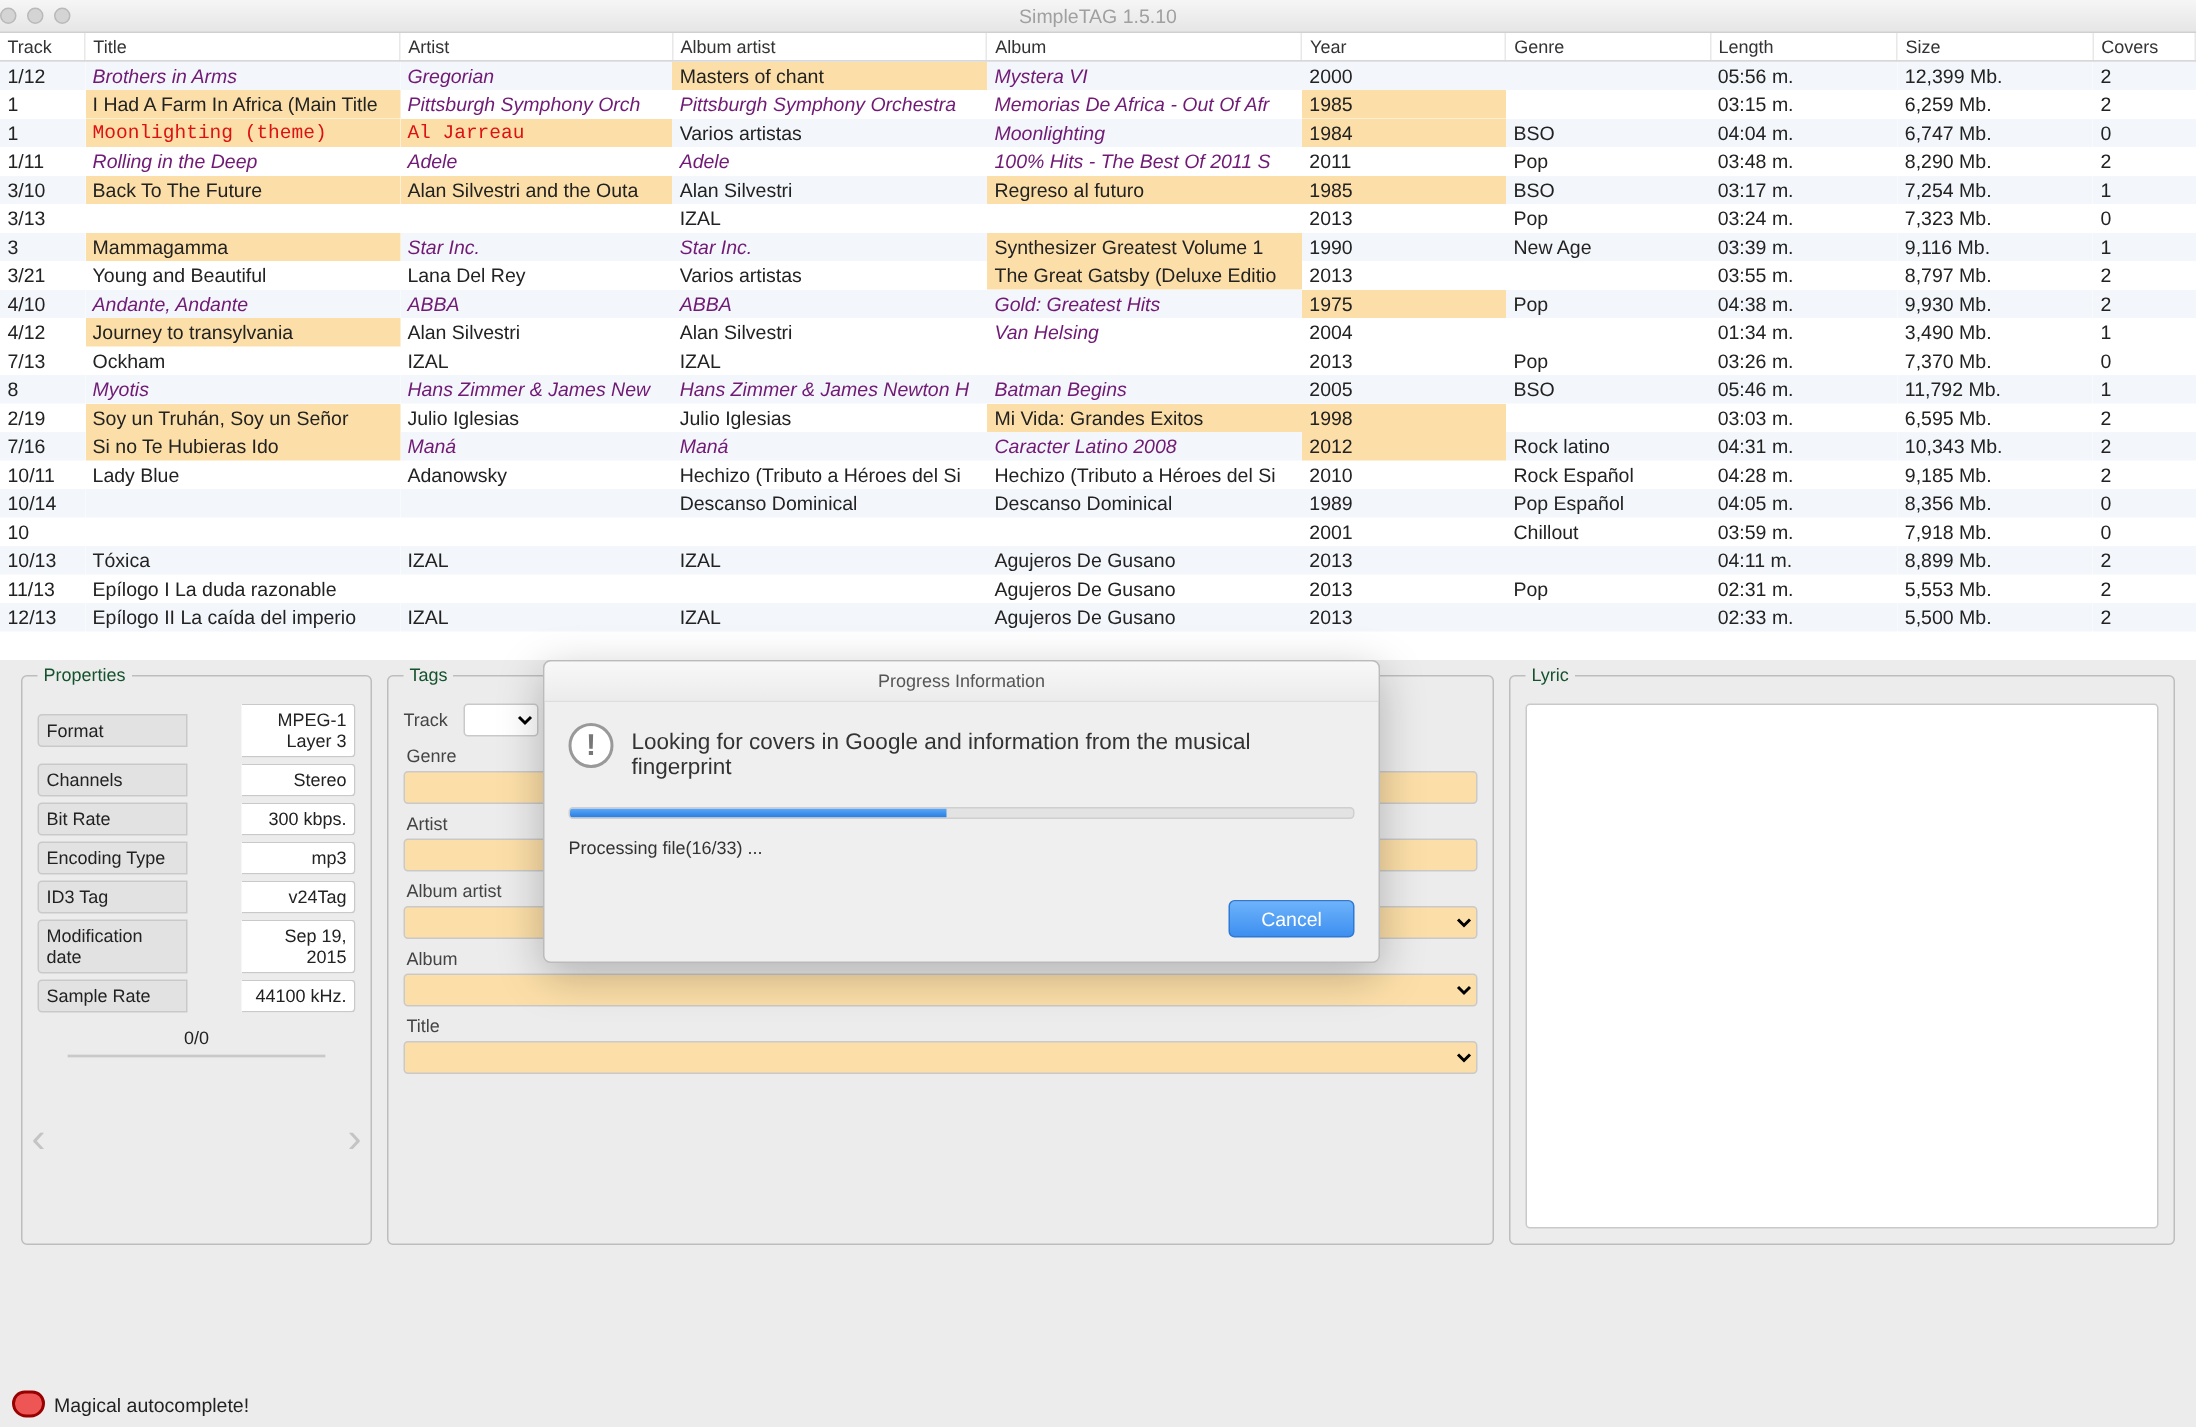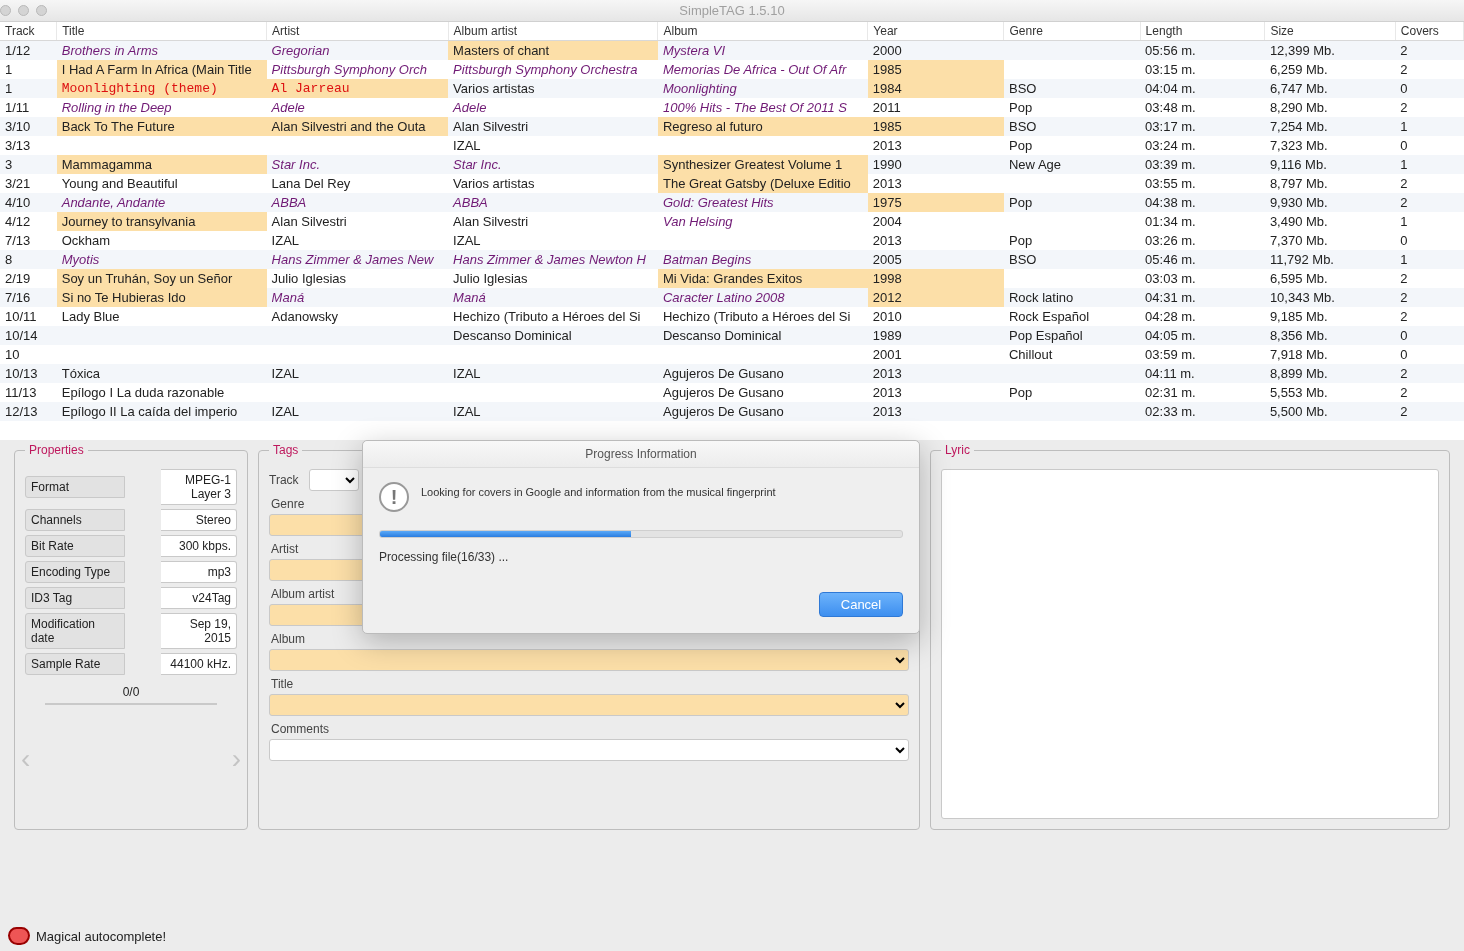--- a/index.html
+++ b/index.html
@@ -13,48 +13,48 @@
   th { text-align:left; font-weight:400; font-size:12px; background:#fff; border-bottom:1px solid #d8d8d8; border-right:1px solid #e8e8e8; padding:2px 5px; color:#333; height:18px; white-space:nowrap; overflow:hidden;}
   td { padding:1px 5px; font-size:13px; white-space:nowrap; overflow:hidden; text-overflow:clip; height:17px; line-height:17px;}
   tr.odd td { background:#f3f6fa;}
   tr.even td { background:#fff;}
   td.red { color:#701a75;font-style:italic;}
   td.hl { background:#fcdfa8 !important; }
   td.hlred { background:#fcdfa8 !important; color:#d11;font-family:Liberation Mono, monospace;}
   .col-track{width:50px;} .col-title{width:185px;} .col-artist{width:160px;} .col-albumartist{width:185px;} .col-album{width:185px;} .col-year{width:120px;} .col-genre{width:120px;} .col-length{width:110px;} .col-size{width:115px;} .col-covers{width:60px;}
   .lower { position:absolute; top:440px; left:0; right:0; bottom:0; display:flex; padding:10px 14px 50px 14px; gap:10px;}
   .panel { border:1px solid #bdbdbd; border-radius:4px; background:#ececec; position:relative; padding:18px 10px 10px 10px;}
-  .panel-label { position:absolute; top:-8px; left:10px; background:#ececec; padding:0 4px; font-size:12px; color:#be185d;}
+  .panel-label { position:absolute; top:-8px; left:10px; background:#ececec; padding:0 4px; font-size:12px; color:#14532d;}
   .props { width:234px; height:380px; display:flex; flex-direction:column;}
   .proprow { display:flex; align-items:center; margin-bottom:4px;gap:36px;}
   .proprow .pl { width:100px; background:#e2e2e2; border:1px solid #c9c9c9; border-radius:3px 0 0 3px; padding:3px 5px; font-size:12px;}
   .proprow .pv { flex:1; background:#fff; border:1px solid #c9c9c9; border-left:none; border-radius:0 3px 3px 0; padding:3px 5px; font-size:12px;text-align:right;}
   .artcount { text-align:center; font-size:12px; margin-top:6px;}
   .artbox { flex:1; border:1px solid #c9c9c9; background:#fff; margin-top:4px; position:relative;}
   .arrow { position:absolute; top:50%; transform:translateY(-50%); font-size:28px; color:#c4c4c4; user-select:none;}
   .arrow.left{ left:-24px;} .arrow.right{ right:-24px;}
   .tags { flex:1; height:380px;}
   .tagrow { margin-bottom:6px;}
   .tagrow label{ display:block; font-size:12px; color:#444; margin:6px 0 3px 2px;}
   .tagselect,.taginput { width:100%; height:22px; border:1px solid #c9c9c9; border-radius:3px; background:#fff; font-size:12px; padding:0 4px;}
   .taginput.hl { background:#fcdfa8;}
   .trackline { display:flex; gap:6px; align-items:center;}
   .trackline label{display:inline; margin:0 4px 0 0;}
   .smallsel{ width:50px; height:22px; border:1px solid #c9c9c9; border-radius:3px; background:#fff;}
-  .lyric { width:520px; height:380px;}
+  .lyric { width:444px; height:380px;}
   .lyricbox { width:100%; height:100%; background:#fff; border:1px solid #c9c9c9; border-radius:3px;}
   .footer { position:absolute; bottom:6px; left:8px; display:flex; align-items:center; gap:6px; font-size:13px;}
   .footericon{ width:22px; height:18px; background:#e55; border-radius:9px 9px 10px 10px; position:relative; border:2px solid #900;}
   
   .overlay{ position:absolute; top:440px; left:362px; width:558px; background:#efefef; border:1px solid #bbb; border-radius:5px; box-shadow:0 8px 30px rgba(0,0,0,.25); z-index:50;}
   .dlg-title{ text-align:center; font-size:12px; color:#555; padding:6px 0; border-bottom:1px solid #ddd; background:linear-gradient(#f8f8f8,#ececec); border-radius:5px 5px 0 0;}
   .dlg-body{ padding:14px 16px 16px 16px;}
   .dlg-row1{ display:flex; gap:12px; align-items:flex-start;}
   .dlg-icon{ width:30px;height:30px; border-radius:50%; border:2px solid #999; color:#777; font-weight:bold; font-size:20px; display:flex; align-items:center; justify-content:center; flex-shrink:0; background:#fff;}
-  .dlg-msg{ font-size:11px; color:#333; padding-top:4px;}
+  .dlg-msg{ font-size:15px; color:#333; padding-top:4px;}
   .progress{ margin-top:18px; height:8px; background:#e3e3e3; border-radius:3px; overflow:hidden; border:1px solid #cfcfcf;}
   .progress-bar{ height:100%; width:48%; background:linear-gradient(#5aa9f8,#2a7de0);}
   .dlg-status{ font-size:12px; color:#333; margin-top:12px;}
   .dlg-btnrow{ text-align:right; margin-top:28px;}
   .dlg-btn{ display:inline-block; min-width:84px; text-align:center; padding:4px 18px; background:linear-gradient(#6db3fb,#3d8ff0); color:#fff; border-radius:4px; font-size:13px; border:1px solid #2f79d6;}
 </style>
 </head>
 <body>
 
 <div class="titlebar">
@@ -385,21 +385,20 @@
     <div class="trackline tagrow">
       <label>Track</label>
       <select class="smallsel"></select>
       <select class="smallsel"></select>
     </div>
     <div class="tagrow"><label>Genre</label><input class="taginput hl" style=""></div>
     <div class="tagrow"><label>Artist</label><input class="taginput hl" style=""></div>
     <div class="tagrow"><label>Album artist</label><select class="tagselect" style="background:#fcdfa8"></select></div>
     <div class="tagrow"><label>Album</label><select class="tagselect" style="background:#fcdfa8"></select></div>
     <div class="tagrow"><label>Title</label><select class="tagselect" style="background:#fcdfa8"></select></div>
-    <div class="tagrow"><label>Comments</label><select class="tagselect"></select></div>
   </div>
 
   <div class="panel lyric">
     <div class="panel-label">Lyric</div>
     <div class="lyricbox"></div>
   </div>
 </div>
 
 <div class="footer">
   <div class="footericon"></div>

